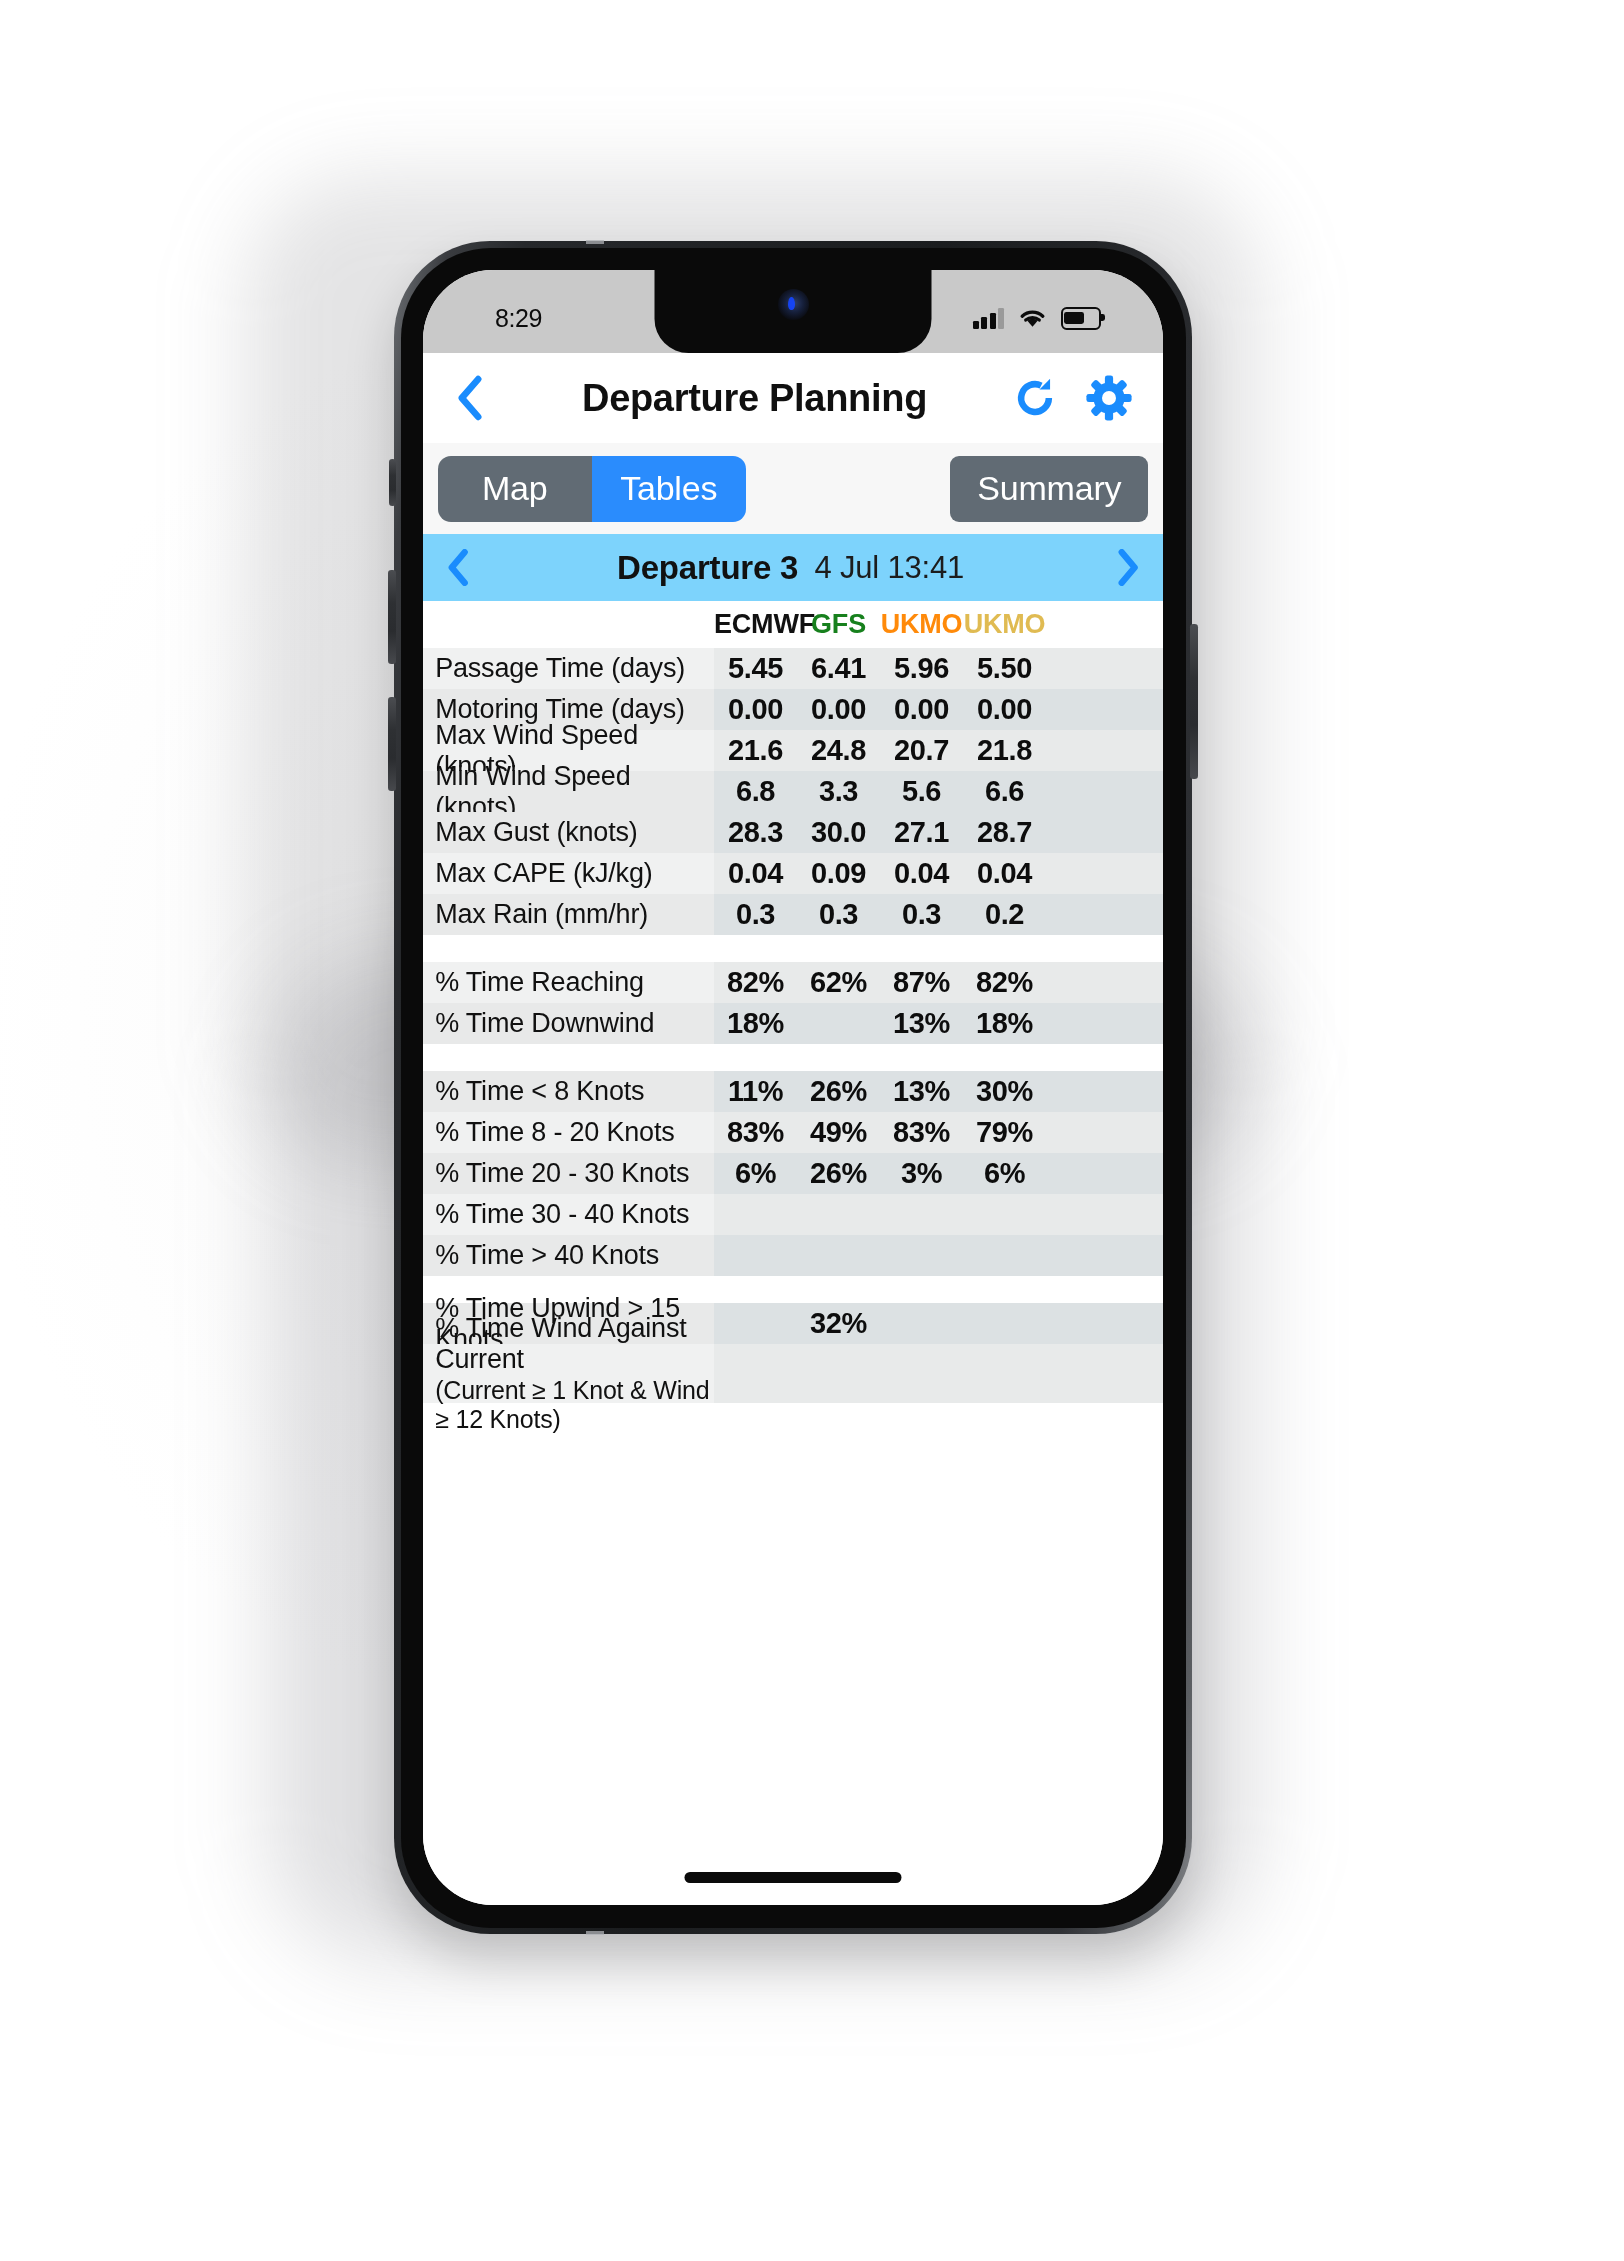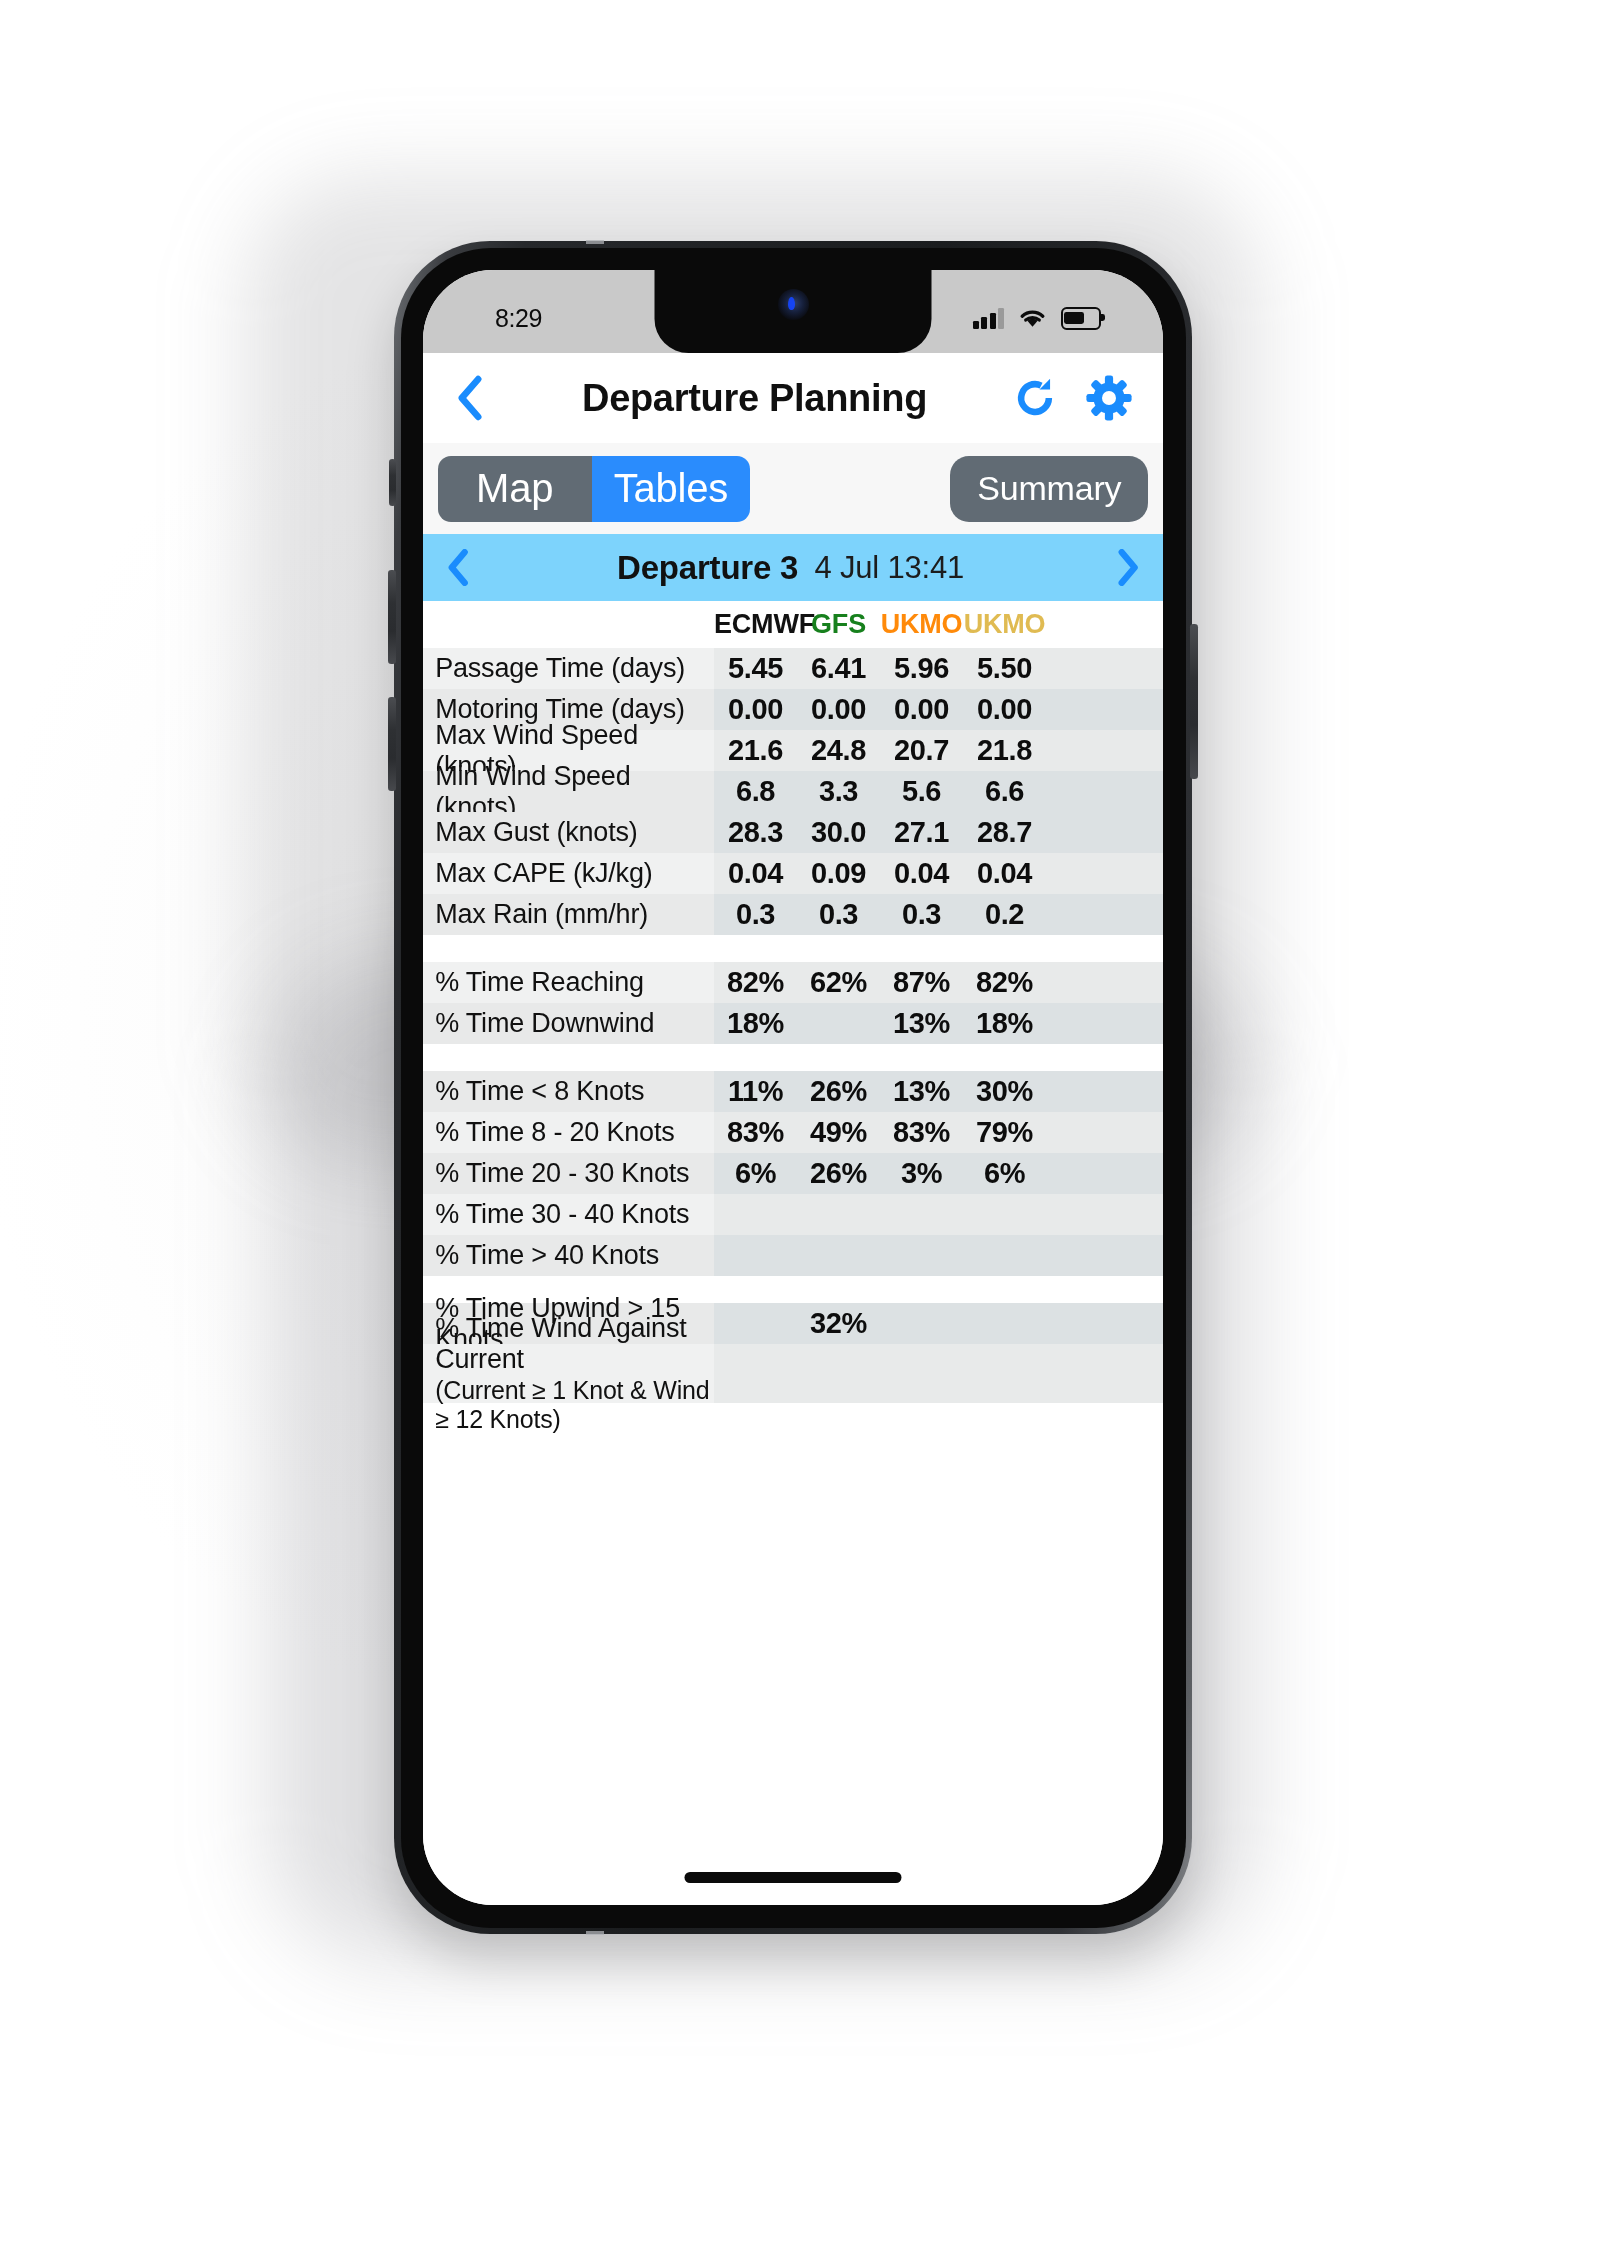--- a/index.html
+++ b/index.html
@@ -210,36 +210,36 @@
     margin-left: 14.7px;
     display: flex;
     border-radius: 13px;
     overflow: hidden;
     height: 66px;
   }
   .seg-btn {
     min-width: 110px;
     padding: 0 22px;
     display:flex; align-items:center; justify-content:center;
-    font-size: 40px;
+    font-size: 34px;
     color:#ffffff;
     font-weight: 400;
     letter-spacing: -0.2px;
   }
   .seg-btn.inactive { background:#616b74; }
   .seg-btn.active   { background:#2a8cfd; }
   .summary-btn {
     margin-right: 14.7px;
     height: 66px;
     padding: 0 27px;
     display:flex; align-items:center; justify-content:center;
     background:#616b74;
     color:#fff;
     font-size:34px;
-    border-radius:19px;
+    border-radius:9px;
     letter-spacing:-0.2px;
   }
 
   
   .dep-row {
     position: absolute;
     left: 0; top: 264px;
     width: 100%;
     height: 67px;
     background: #7dd3fc;

